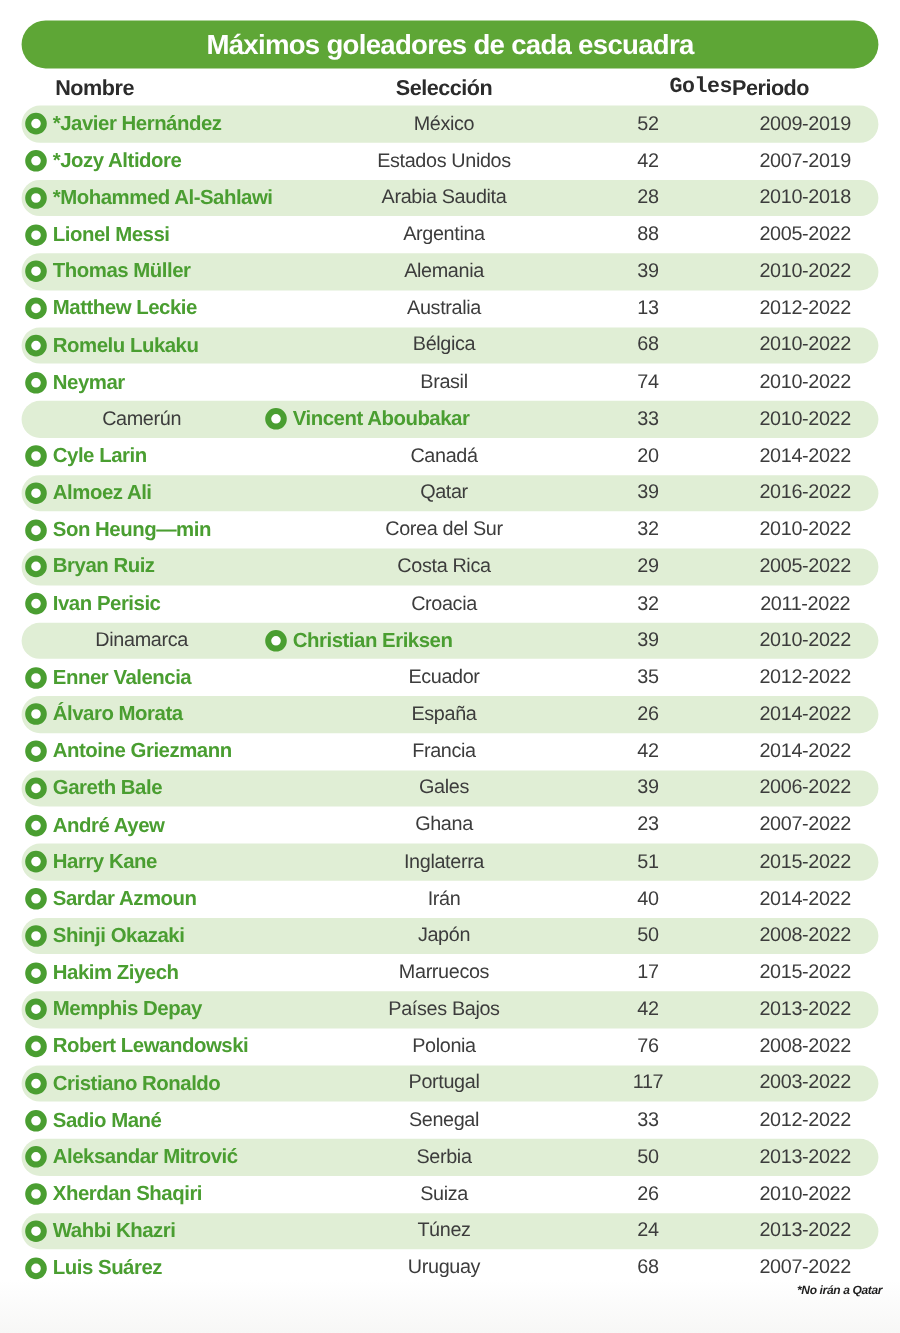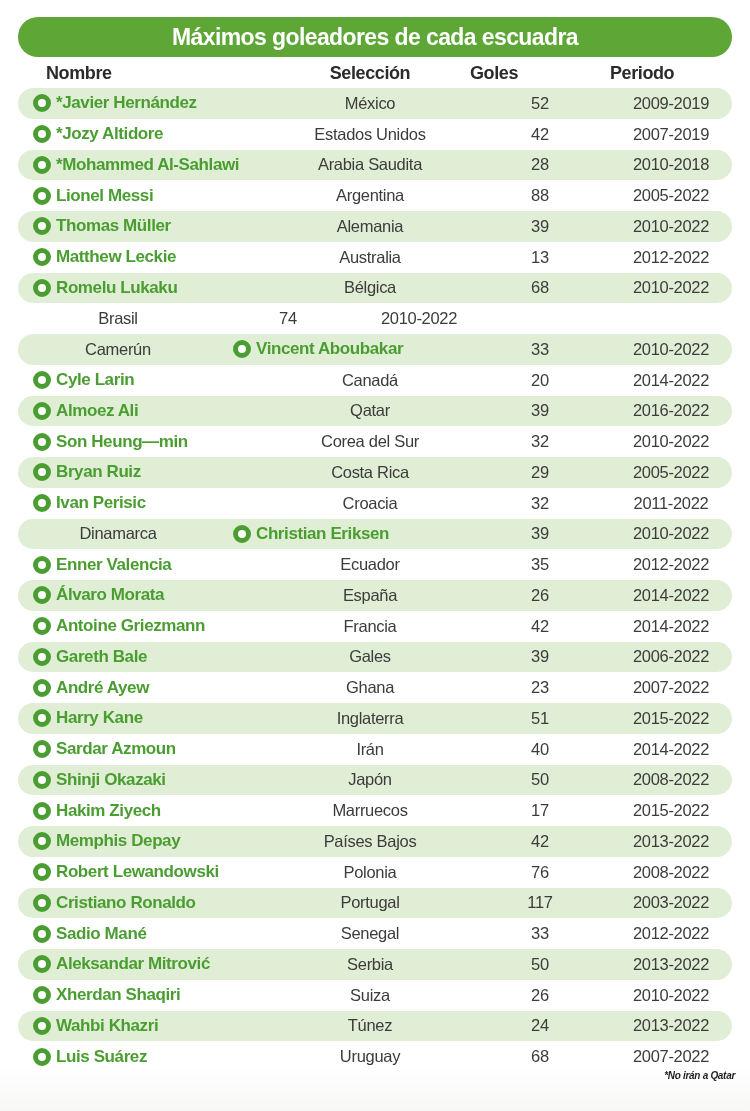--- a/index.html
+++ b/index.html
@@ -51,27 +51,27 @@
     width:714px;
     display:flex;flex-direction:column;
   }
   .row{
     height:30.75px;
     display:flex;align-items:center;
     border-radius:15.4px;
   }
   .row.striped{background:var(--stripe);}
   .cell{box-sizing:border-box;}
-  .c-name{width:252px;display:flex;align-items:center;padding-left:15px;}
+  .c-name{width:252px;display:flex;align-items:center;padding-left:3px;}
   .c-team{width:200px;text-align:center;}
   .c-goals{width:140px;text-align:center;}
   .c-period{width:122px;text-align:center;}
   .h-name{width:252px;padding-left:28px;box-sizing:border-box;}
   .h-team{width:200px;text-align:center;}
-  .h-goals{width:140px;text-align:left;}
+  .h-goals{width:140px;text-align:right;font-family:Liberation Mono, monospace;}
   .h-period{width:122px;}
   .ring{
     width:18px;height:18px;
     box-sizing:border-box;
     border:5.5px solid var(--green-name);
     border-radius:50%;
     background:#ffffff;
     flex:0 0 18px;
     margin-right:5px;
   }
@@ -172,20 +172,24 @@
       <div class="row striped">
     <div class="cell c-name">
       <span class="ring"></span>
       <span class="pname">Romelu Lukaku</span>
     </div>
     <div class="cell c-team">Bélgica</div>
     <div class="cell c-goals">68</div>
     <div class="cell c-period">2010-2022</div>
   </div>
       <div class="row">
+    <div class="cell c-name">
+      <span class="ring"></span>
+      <span class="pname">Neymar</span>
+    </div>
     <div class="cell c-team">Brasil</div>
     <div class="cell c-goals">74</div>
     <div class="cell c-period">2010-2022</div>
   </div>
       <div class="row striped">
     <div class="cell c-team">Camerún</div>
     <div class="cell c-name">
       <span class="ring"></span>
       <span class="pname">Vincent Aboubakar</span>
     </div>

